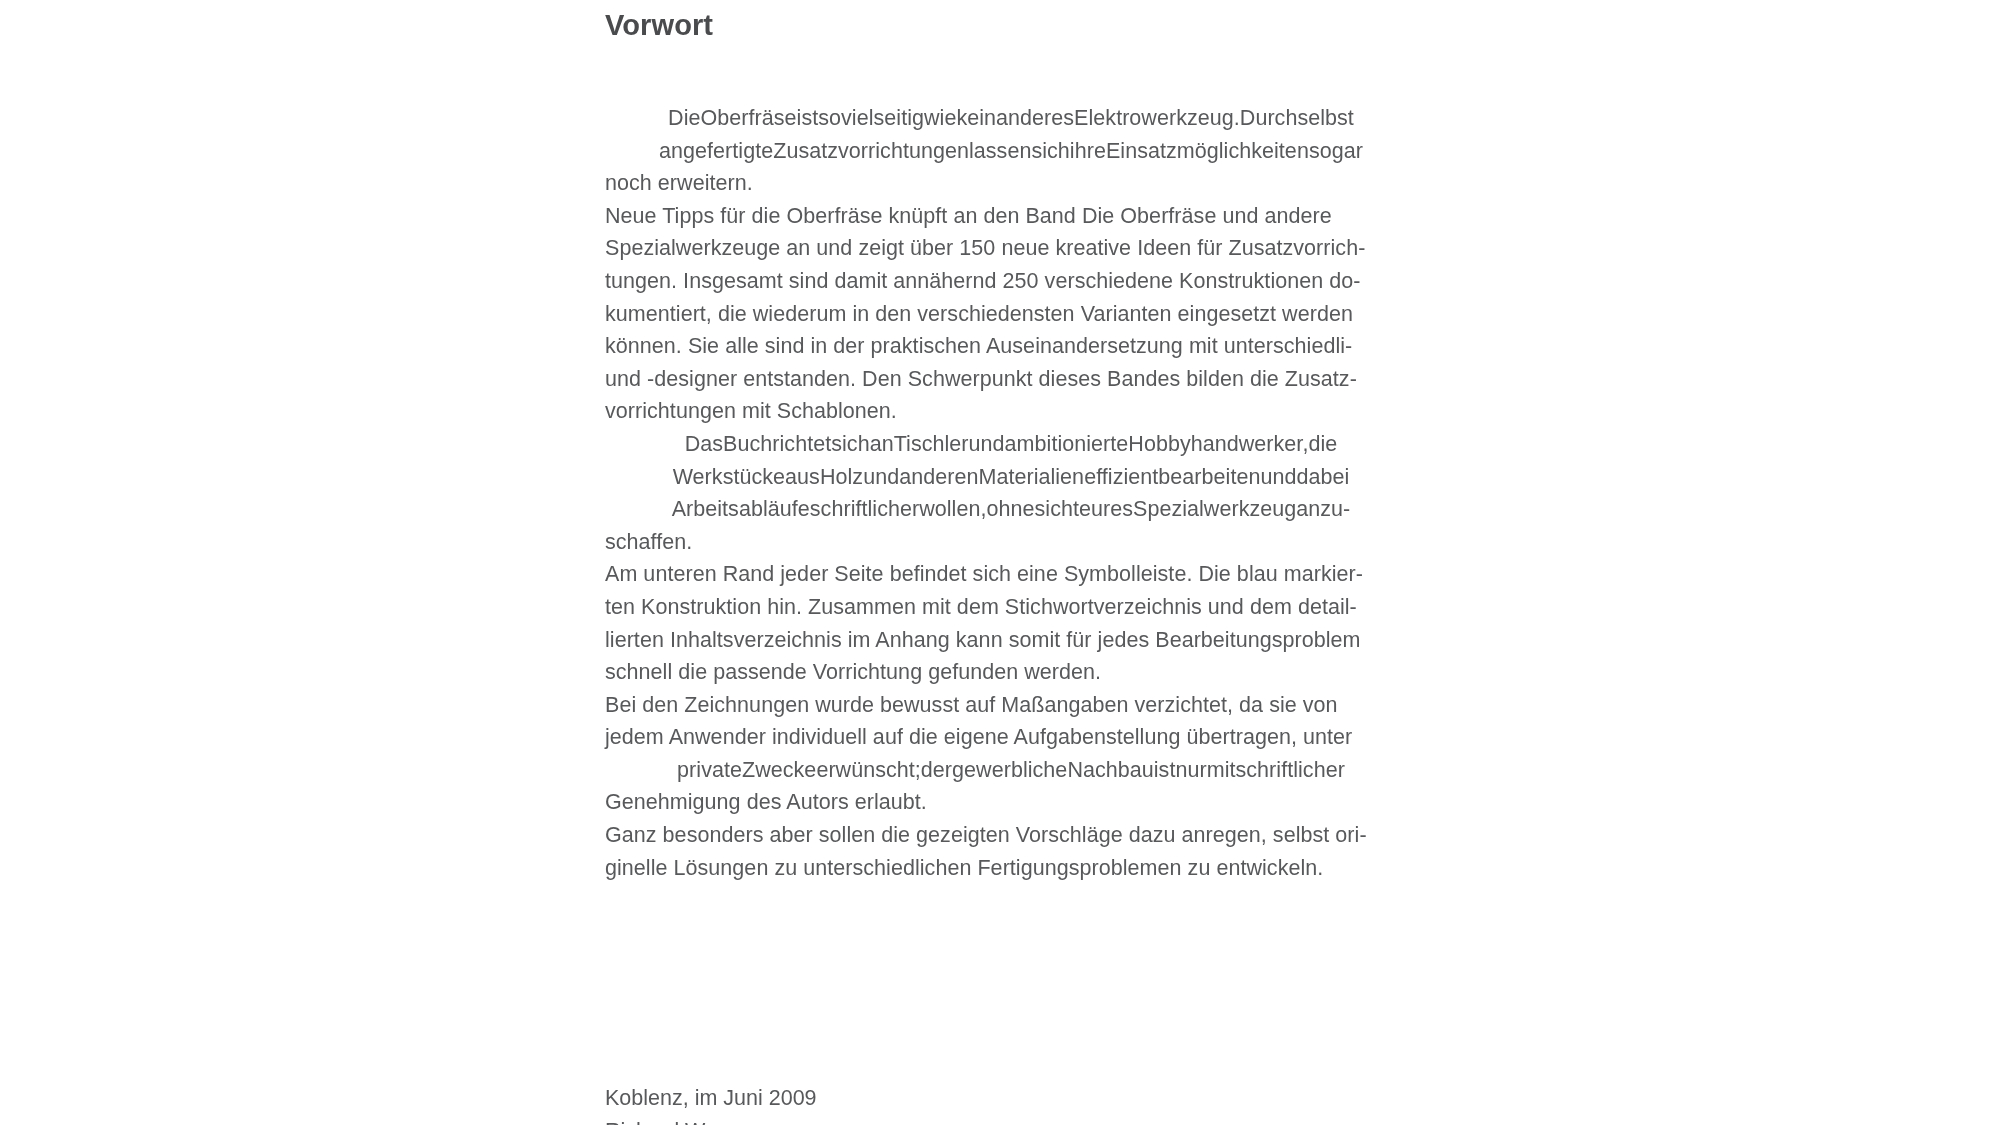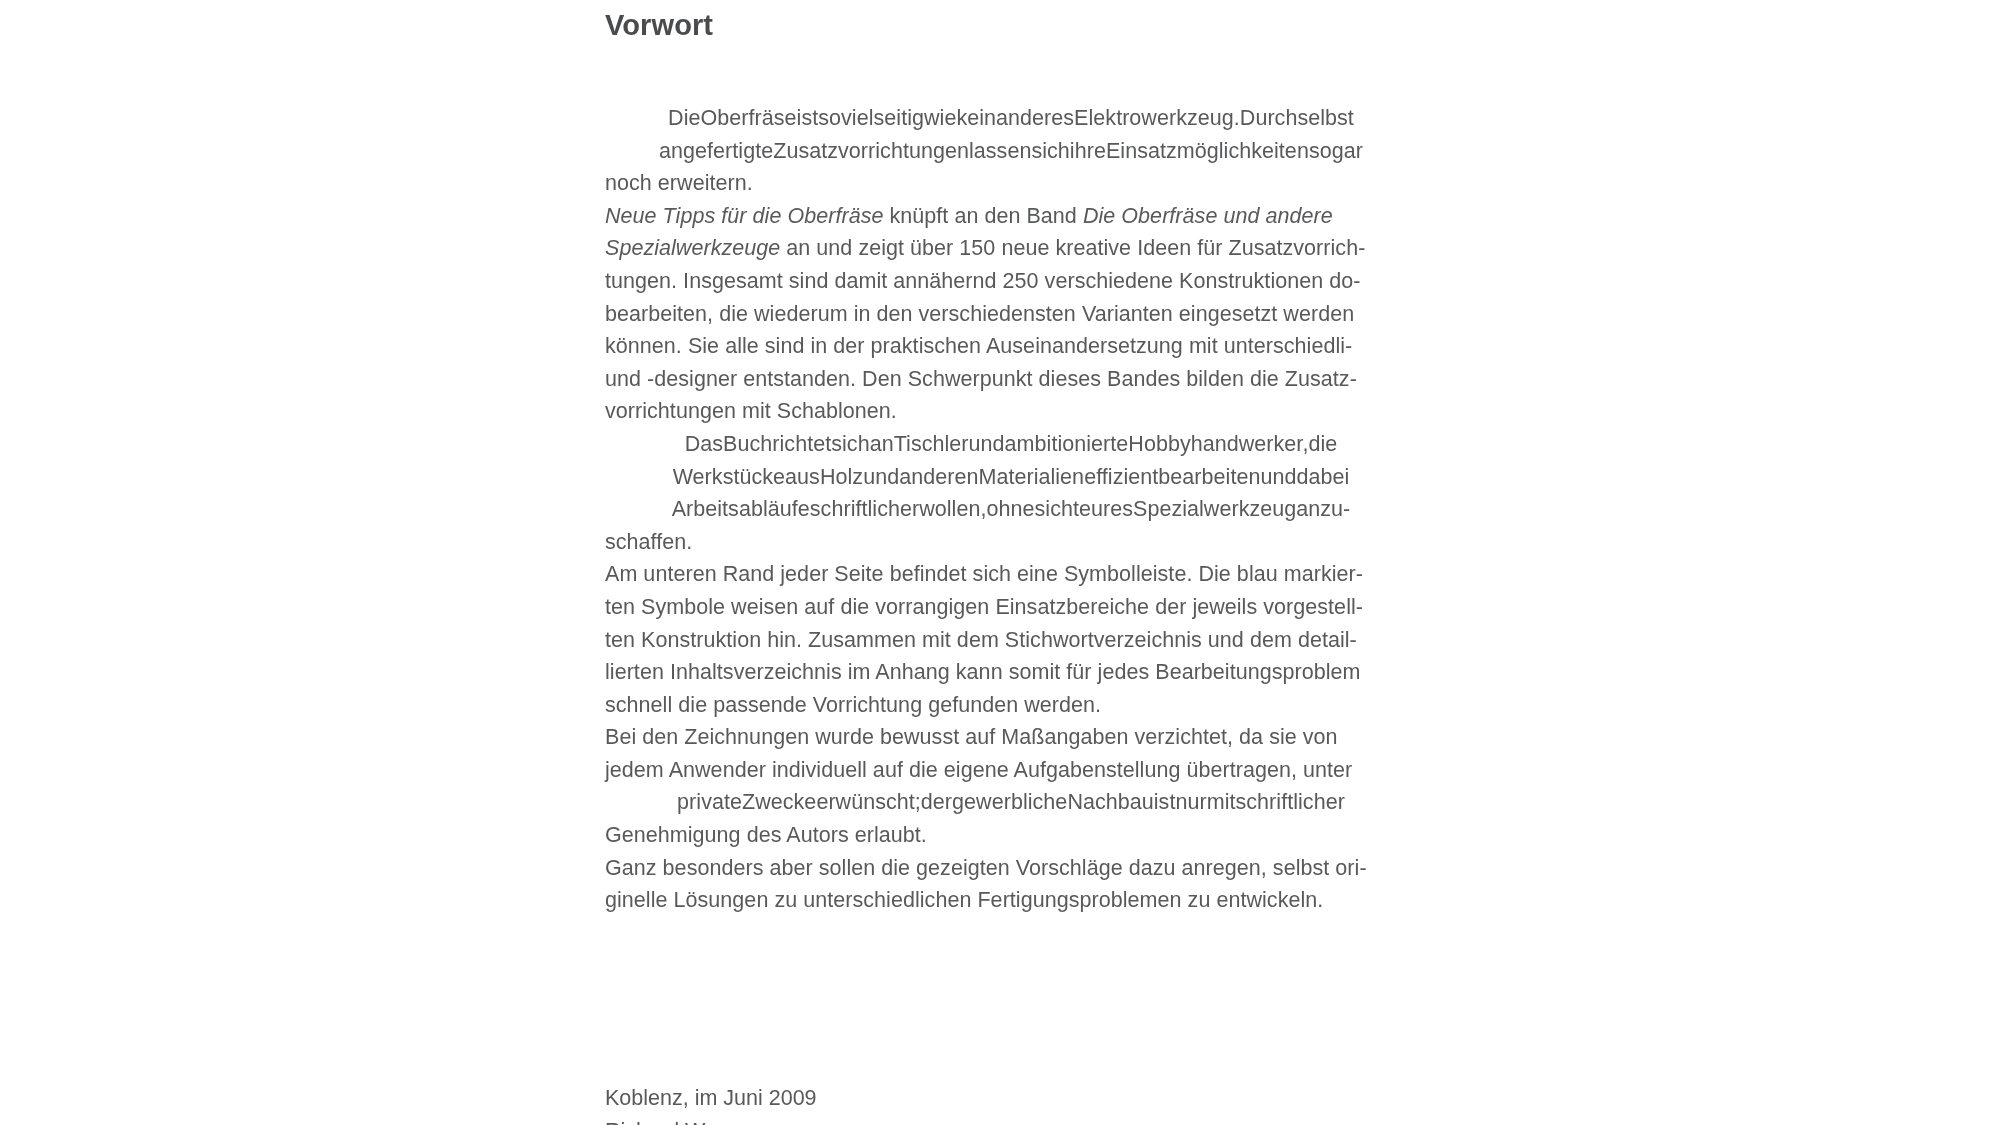--- a/index.html
+++ b/index.html
@@ -64,21 +64,20 @@
   .ln.just {
     display: flex;
     justify-content: center;
     white-space: normal;
   }
   .ln.just > .w {
     white-space: pre;
   }
 
   .it {
-    font-style: italic;
   }
 
   #signature {
     position: absolute;
     left: 605px;
     top: 1082px;
     color: #58595b;
     font-size: 21.5px;
     line-height: 32.6px;
   }
@@ -119,21 +118,21 @@
             <span class="w">ihre</span>
             <span class="w">Einsatzmöglichkeiten</span>
             <span class="w">sogar</span>
           </span>
           <span class="ln">noch erweitern.</span>
         </p>
         <p class="para">
           <span class="ln"><span class="it">Neue Tipps für die Oberfräse</span> knüpft an den Band <span class="it">Die Oberfräse und andere</span></span>
           <span class="ln"><span class="it">Spezialwerkzeuge</span> an und zeigt über 150 neue kreative Ideen für Zusatzvorrich-</span>
           <span class="ln">tungen. Insgesamt sind damit annähernd 250 verschiedene Konstruktionen do-</span>
-          <span class="ln">bearbeiten, die wiederum in den verschiedensten Varianten eingesetzt werden</span>
+          <span class="ln">kumentiert, die wiederum in den verschiedensten Varianten eingesetzt werden</span>
           <span class="ln">können. Sie alle sind in der praktischen Auseinandersetzung mit unterschiedli-</span>
           <span class="ln">und -designer entstanden. Den Schwerpunkt dieses Bandes bilden die Zusatz-</span>
           <span class="ln">vorrichtungen mit Schablonen.</span>
         </p>
         <p class="para">
           <span class="ln just">
             <span class="w">Das</span>
             <span class="w">Buch</span>
             <span class="w">richtet</span>
             <span class="w">sich</span>
@@ -163,21 +162,20 @@
             <span class="w">ohne</span>
             <span class="w">sich</span>
             <span class="w">teures</span>
             <span class="w">Spezialwerkzeug</span>
             <span class="w">anzu-</span>
           </span>
           <span class="ln">schaffen.</span>
         </p>
         <p class="para">
           <span class="ln">Am unteren Rand jeder Seite befindet sich eine Symbolleiste. Die blau markier-</span>
-          <span class="ln">ten Symbole weisen auf die vorrangigen Einsatzbereiche der jeweils vorgestell-</span>
           <span class="ln">ten Konstruktion hin. Zusammen mit dem Stichwortverzeichnis und dem detail-</span>
           <span class="ln">lierten Inhaltsverzeichnis im Anhang kann somit für jedes Bearbeitungsproblem</span>
           <span class="ln">schnell die passende Vorrichtung gefunden werden.</span>
         </p>
         <p class="para">
           <span class="ln">Bei den Zeichnungen wurde bewusst auf Maßangaben verzichtet, da sie von</span>
           <span class="ln">jedem Anwender individuell auf die eigene Aufgabenstellung übertragen, unter</span>
           <span class="ln just">
             <span class="w">private</span>
             <span class="w">Zwecke</span>

